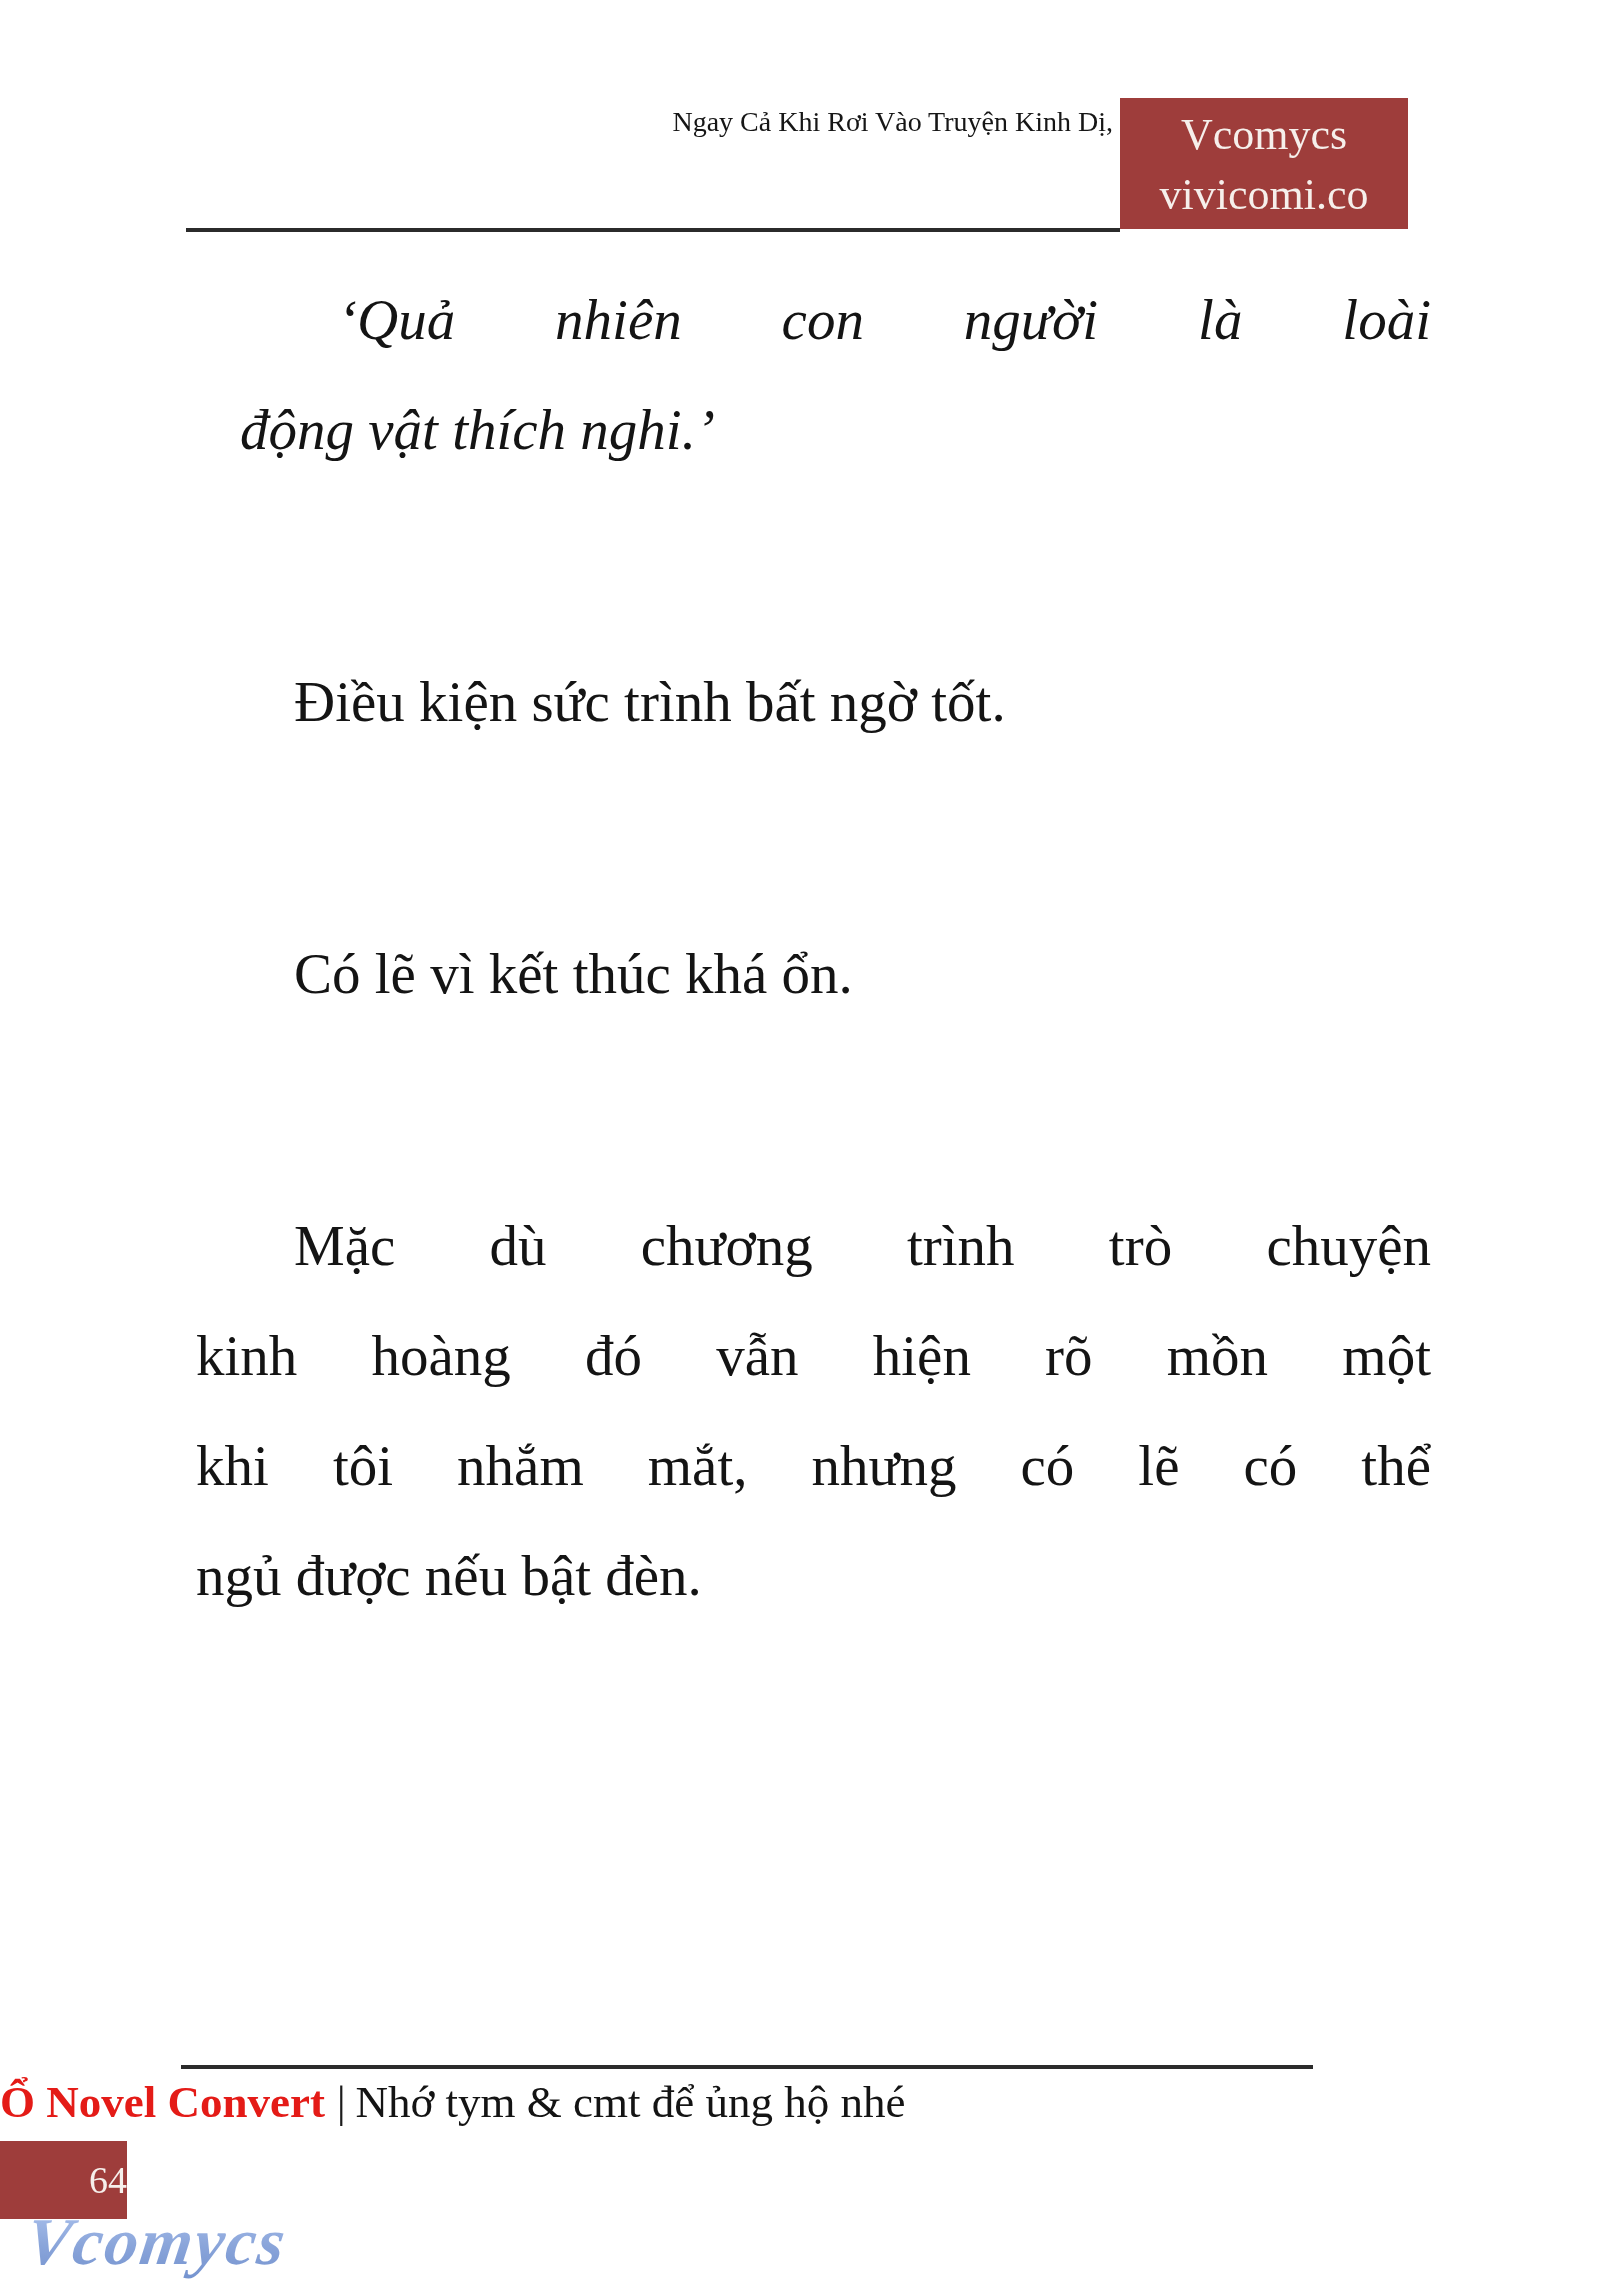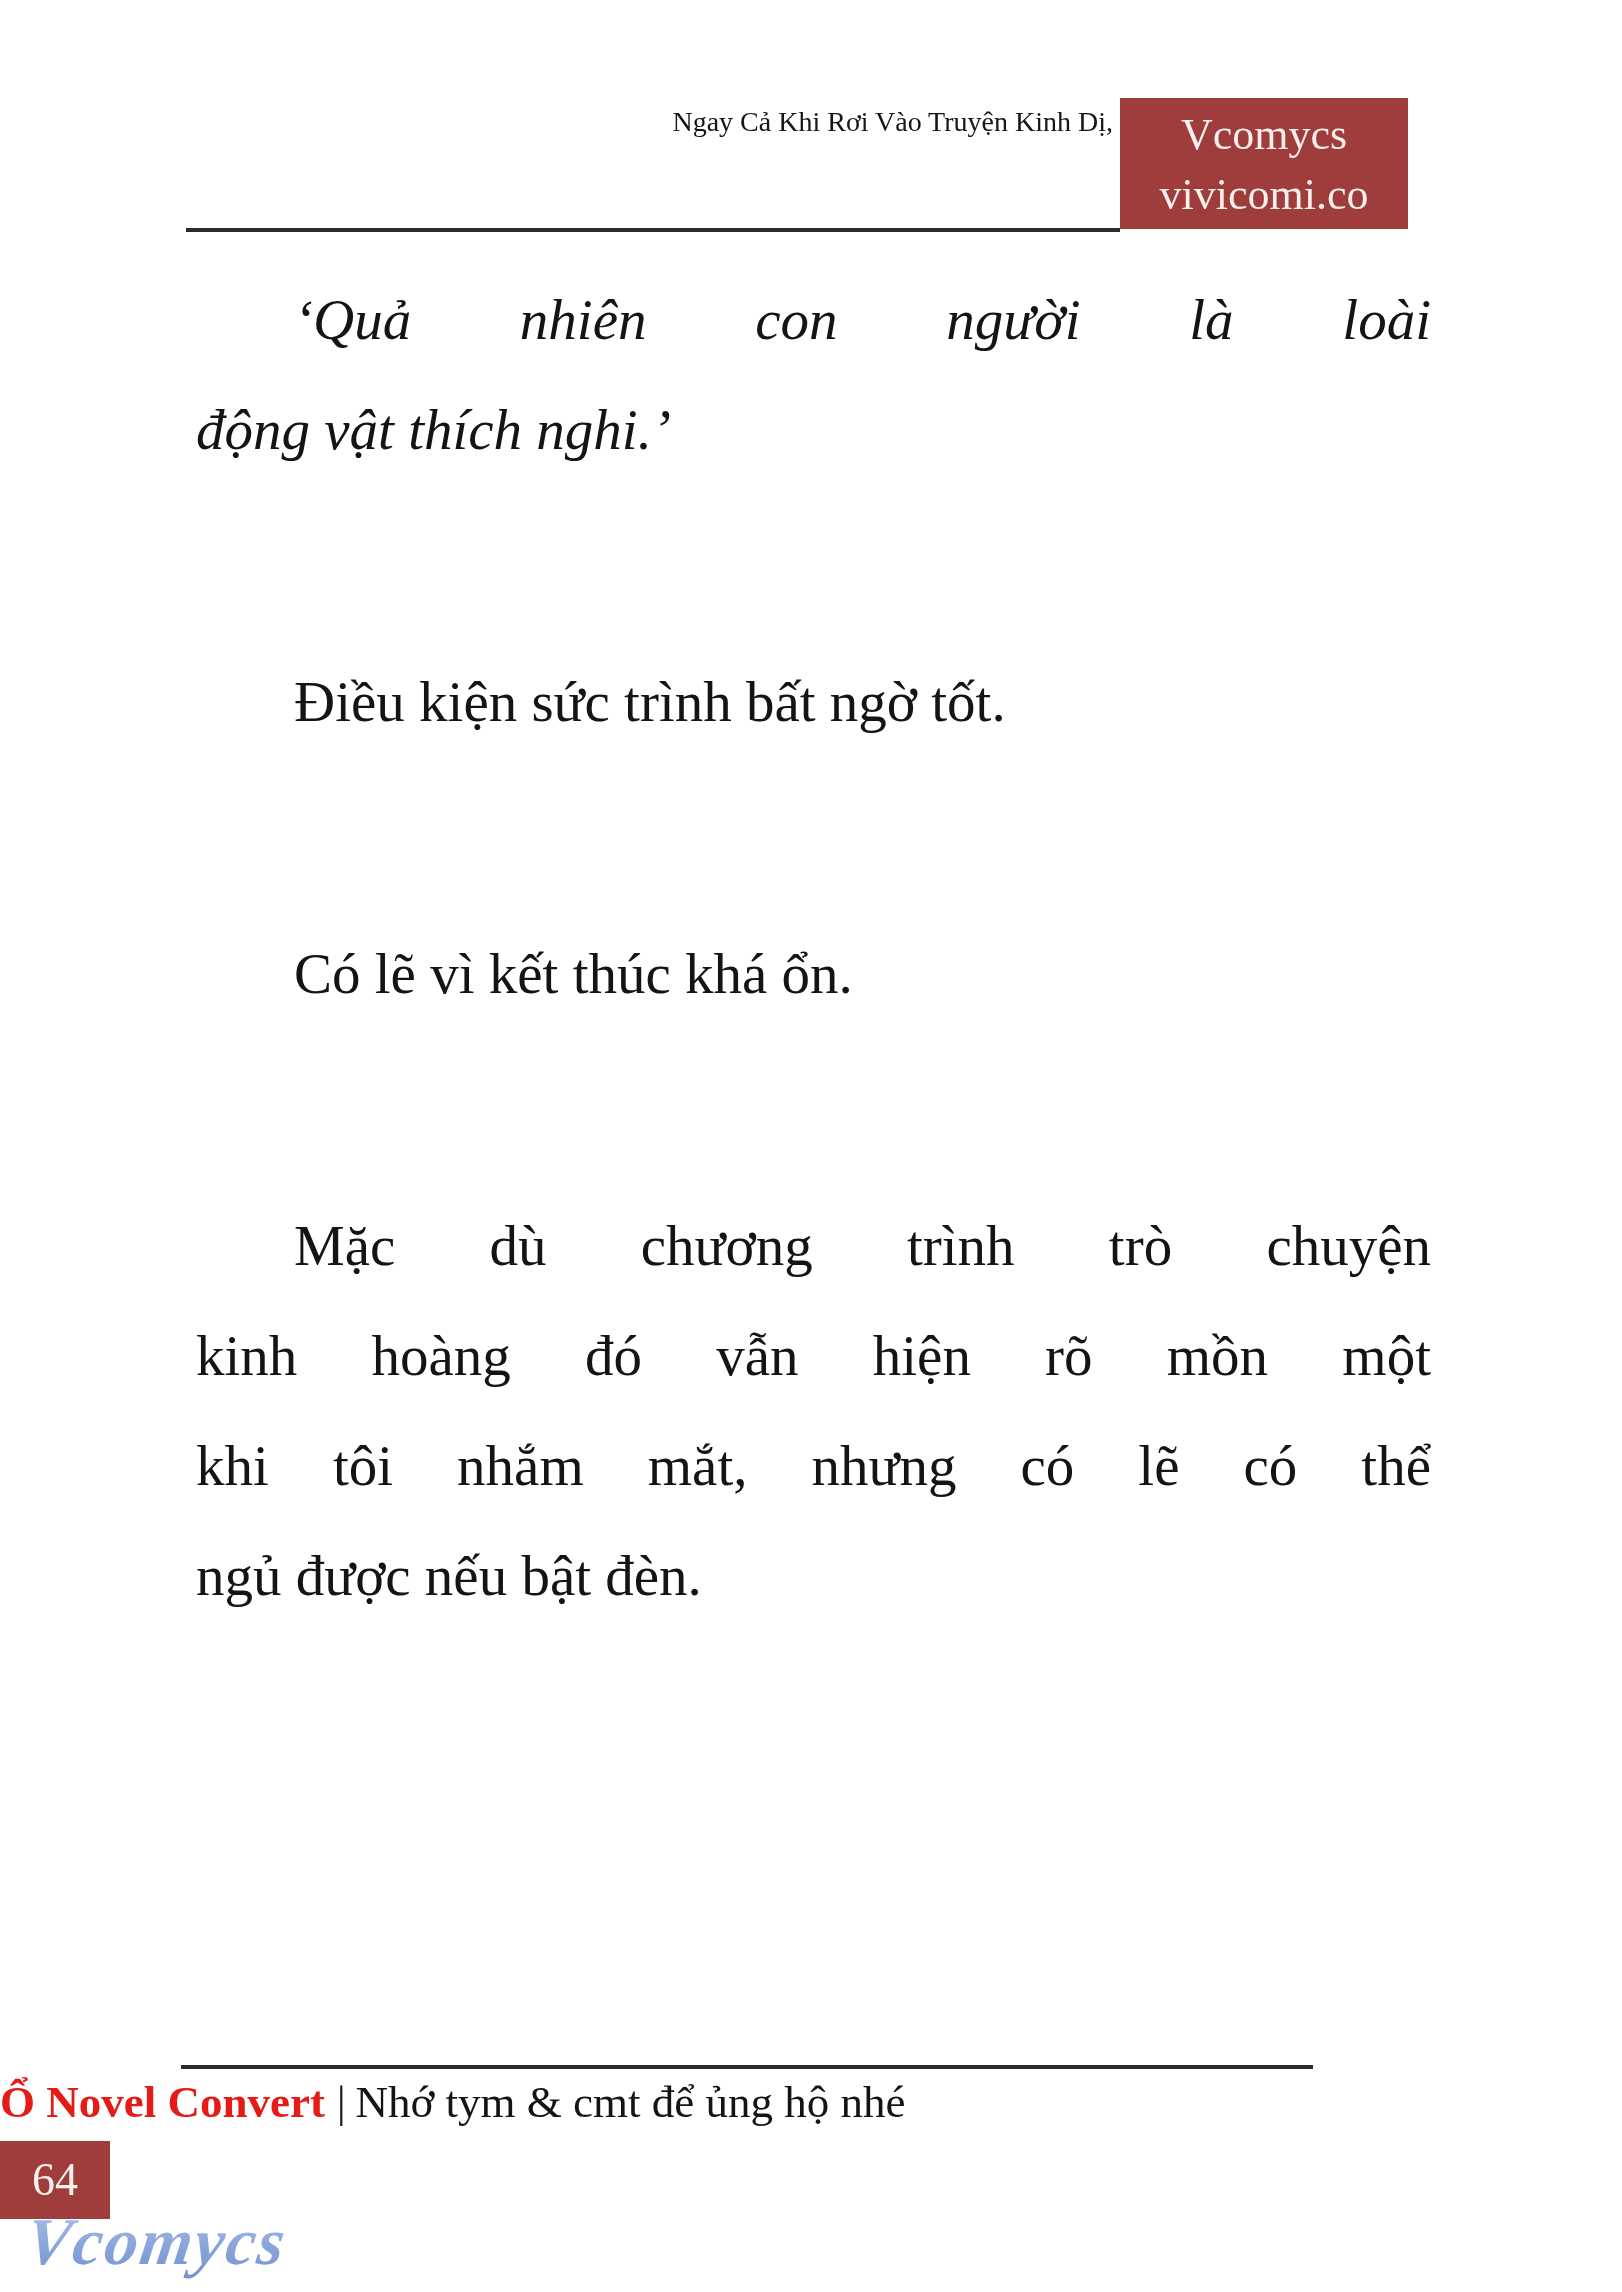--- a/index.html
+++ b/index.html
@@ -42,21 +42,21 @@
 
   
   .body-text {
     position: absolute;
     left: 196px; top: 265px;
     width: 1235px;
     font-size: 57px;
     color: #141414;
   }
   .para { margin-bottom: 162px; }
-  .para.italic { font-style: italic; }
+  .para.italic { font-style: italic; margin-left: 44px; }
   .line {
     line-height: 110px;
     height: 110px;
     white-space: nowrap;
   }
   .line.justify {
     text-align: justify;
     text-align-last: justify;
     white-space: normal;
     word-spacing: 2px;
@@ -82,26 +82,26 @@
   .footer-text {
     font-size: 45px;
     line-height: 78px;
     white-space: nowrap;
     margin-right: 12.7px;
   }
   .footer-brand { color: #e41b17; font-weight: bold; }
   .footer-separator { color: #1c1c1c; font-weight: normal; padding: 0 9.8px 0 11.8px; }
   .footer-note { color: #141414; }
   .page-number-badge {
-    width: 110px; height: 78px;
+    width: 127px; height: 78px;
     background: #9e3d3b;
     color: #f6efeb;
-    font-size: 46px;
+    font-size: 38px;
     line-height: 78px;
-    text-align: center;
+    text-align: right;
     flex: 0 0 auto;
   }
 
   
   .watermark {
     position: absolute;
     left: 27.4px; top: 2203px;
     font-size: 67px;
     font-weight: bold;
     font-style: italic;

